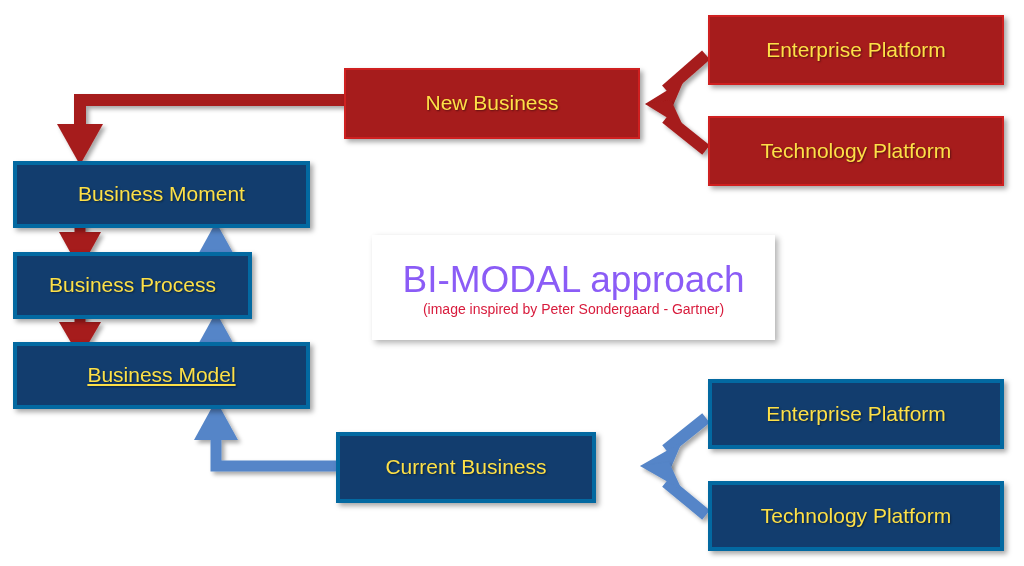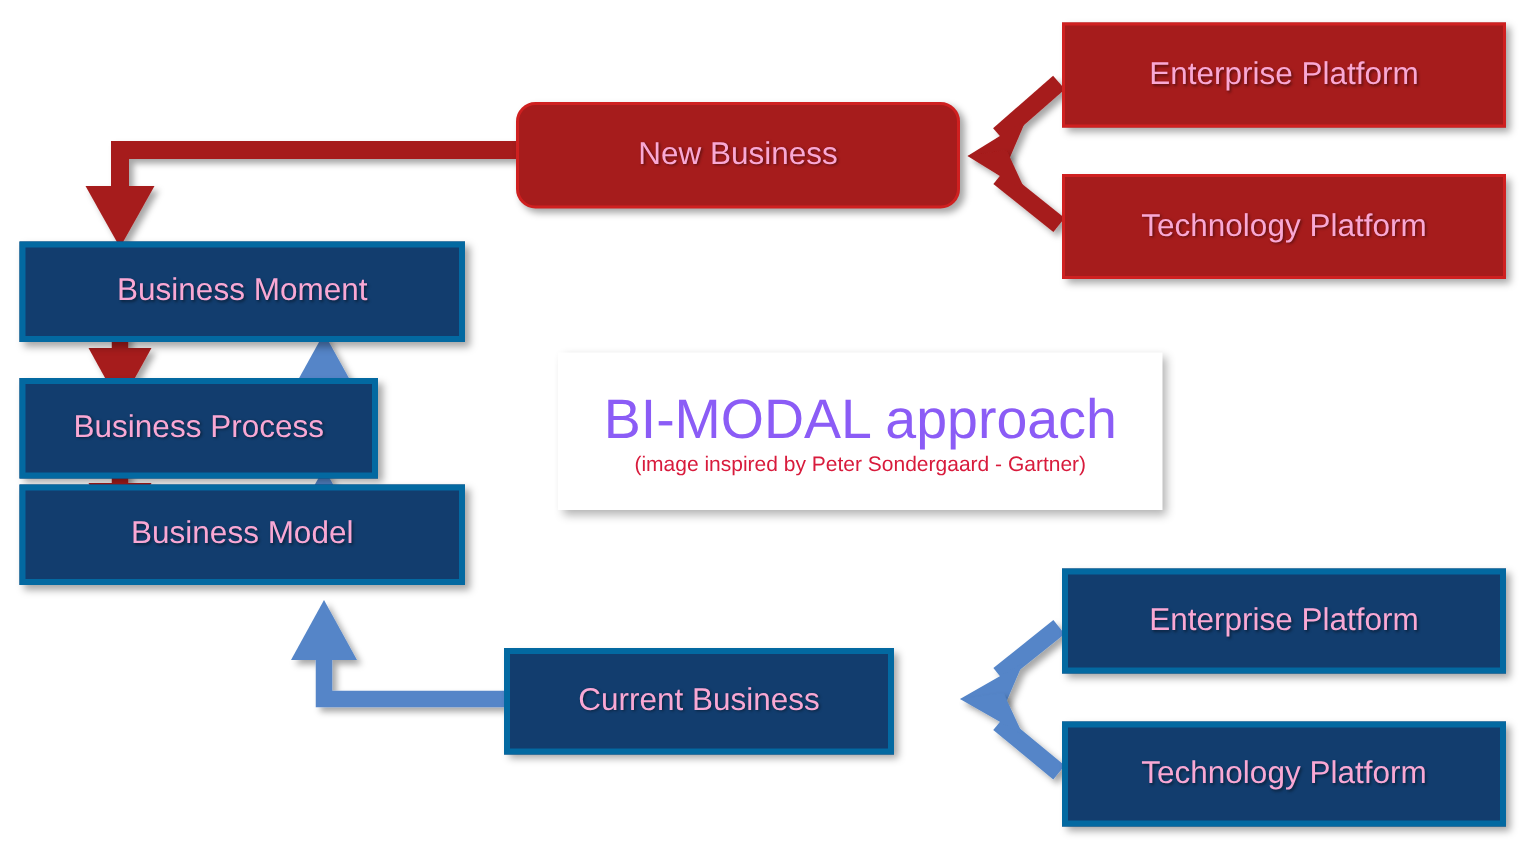--- a/index.html
+++ b/index.html
@@ -25,21 +25,21 @@
     width: 1024px;
     height: 566px;
     pointer-events: none;
   }
   .node {
     position: absolute;
     display: flex;
     align-items: center;
     justify-content: center;
     box-sizing: border-box;
-    color: #f9a8d4;
+    color: #fde047;
     text-align: center;
     line-height: 1.15;
     box-shadow: 3px 3px 5px rgba(0,0,0,0.35);
     z-index: 3;
   }
   .node-red {
     background: #A61C1C;
     border: 2px solid #CF2020;
     font-size: 21px;
   }
@@ -130,41 +130,41 @@
       <path d="M 706,418 L 666,450" stroke="#5485C8" stroke-width="12" fill="none"></path>
       <polygon points="640,466 682,442 670,470" fill="#5485C8"></polygon>
     </g>
 
     <g filter="url(#dropsh)">
       <path d="M 706,515 L 666,482" stroke="#5485C8" stroke-width="12" fill="none"></path>
       <polygon points="640,466 682,490 669,462" fill="#5485C8"></polygon>
     </g>
   </svg>
 
-  <div class="node node-red" style="left:344px; top:68px; width:296px; height:71px;border-radius:13px;">
+  <div class="node node-red" style="left:344px; top:68px; width:296px; height:71px;">
     <span class="node-label">New Business</span>
   </div>
 
   <div class="node node-red" style="left:708px; top:15px; width:296px; height:70px;">
     <span class="node-label">Enterprise Platform</span>
   </div>
 
   <div class="node node-red" style="left:708px; top:116px; width:296px; height:70px;">
     <span class="node-label">Technology Platform</span>
   </div>
 
   <div class="node node-blue" style="left:13px; top:161px; width:297px; height:67px;">
     <span class="node-label">Business Moment</span>
   </div>
 
   <div class="node node-blue" style="left:13px; top:252px; width:239px; height:67px;">
     <span class="node-label">Business Process</span>
   </div>
 
-  <div class="node node-blue" style="left:13px; top:323px; width:297px; height:67px;">
+  <div class="node node-blue" style="left:13px; top:342px; width:297px; height:67px;text-decoration:underline;">
     <span class="node-label">Business Model</span>
   </div>
 
   <div class="node node-blue" style="left:336px; top:432px; width:260px; height:71px;">
     <span class="node-label">Current Business</span>
   </div>
 
   <div class="node node-blue" style="left:708px; top:379px; width:296px; height:70px;">
     <span class="node-label">Enterprise Platform</span>
   </div>

